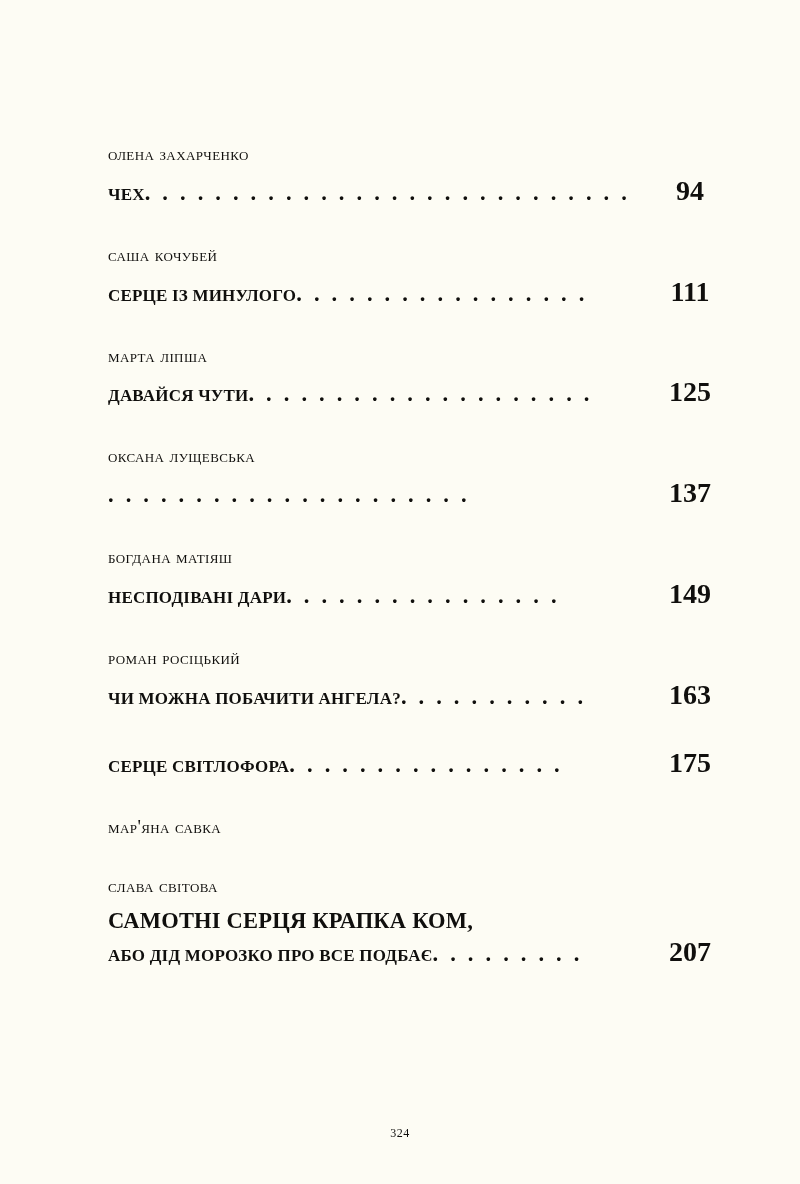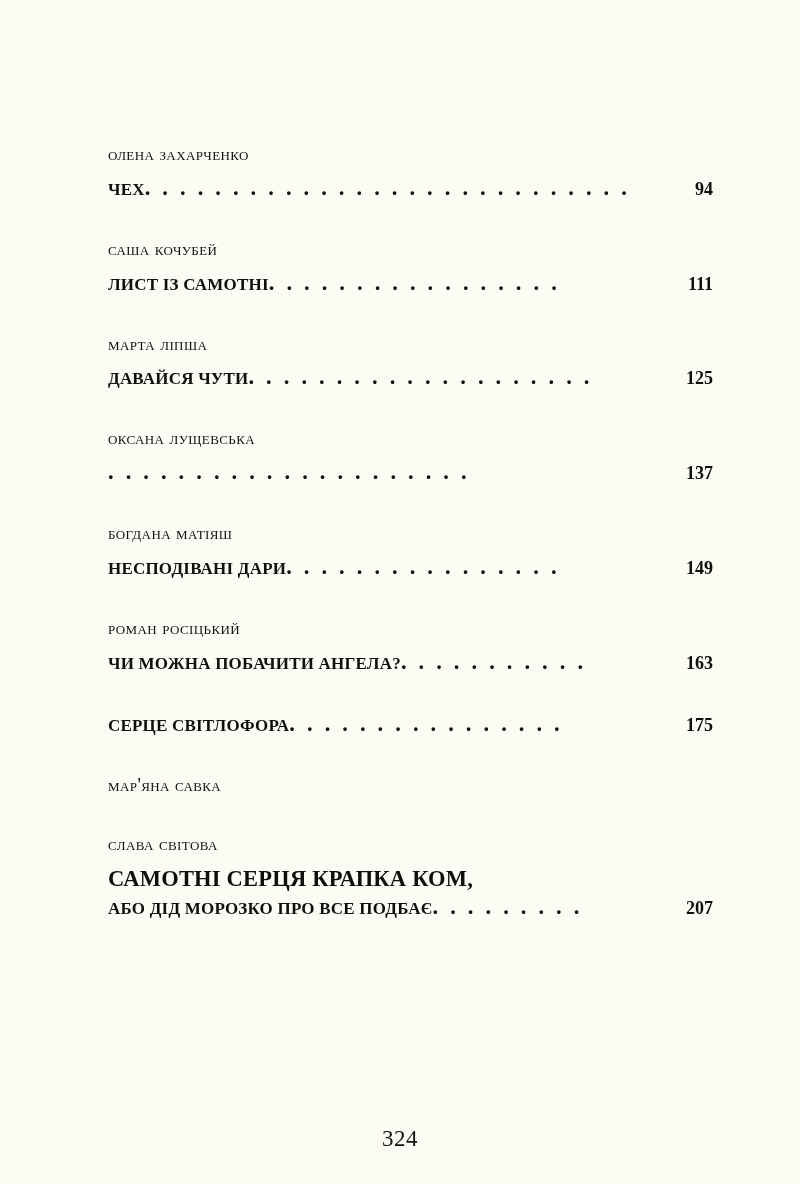--- a/index.html
+++ b/index.html
@@ -62,40 +62,40 @@
     overflow: hidden;
     white-space: nowrap;
     font-weight: bold;
     font-size: 22.5px;
     letter-spacing: 3.2px;
     margin: 0 2px 0 0;
     min-width: 0;
   }
   .pageno {
     font-weight: bold;
-    font-size: 18px;
+    font-size: 28px;
     white-space: nowrap;
-    text-align: right;
+    text-align: center;
     min-width: 46px;
     padding-left: 6px;
   }
   .two-line .line1 {
     font-weight: bold;
     font-size: 22.5px;
     letter-spacing: 0.2px;
     white-space: nowrap;
     line-height: 1.28;
   }
   .folio {
     position: absolute;
     left: 0;
     right: 0;
     top: 1126px;
     text-align: center;
-    font-size: 23px;
+    font-size: 12px;
     letter-spacing: 0.5px;
   }
 </style>
 </head>
 <body>
 
 <div class="page">
 
   <div class="toc">
 
@@ -104,21 +104,21 @@
       <div class="title-row">
         <span class="title">ЧЕХ</span>
         <span class="leader">. . . . . . . . . . . . . . . . . . . . . . . . . . . .</span>
         <span class="pageno">94</span>
       </div>
     </div>
 
     <div class="entry">
       <div class="author">Саша Кочубей</div>
       <div class="title-row">
-        <span class="title">ЛИСТ ІЗ САМОТНІ</span>
+        <span class="title">СЕРЦЕ ІЗ МИНУЛОГО</span>
         <span class="leader">. . . . . . . . . . . . . . . . .</span>
         <span class="pageno">111</span>
       </div>
     </div>
 
     <div class="entry">
       <div class="author">Марта Ліпша</div>
       <div class="title-row">
         <span class="title">ДАВАЙСЯ ЧУТИ</span>
         <span class="leader">. . . . . . . . . . . . . . . . . . . .</span>

